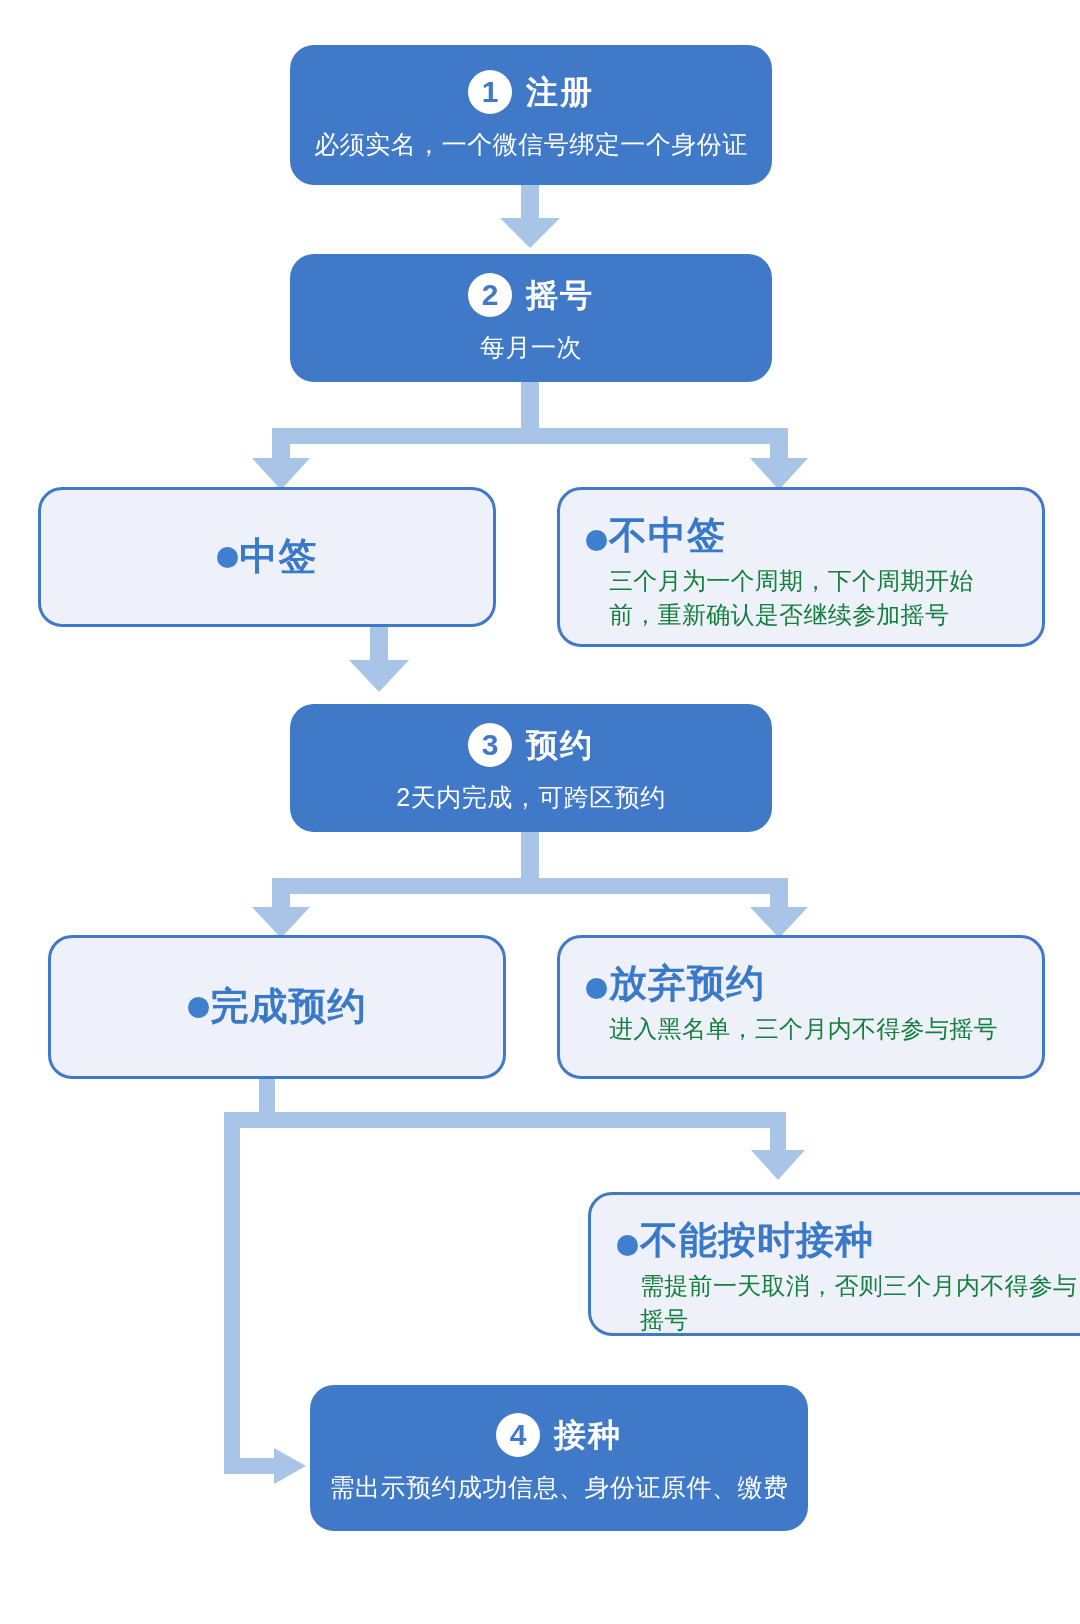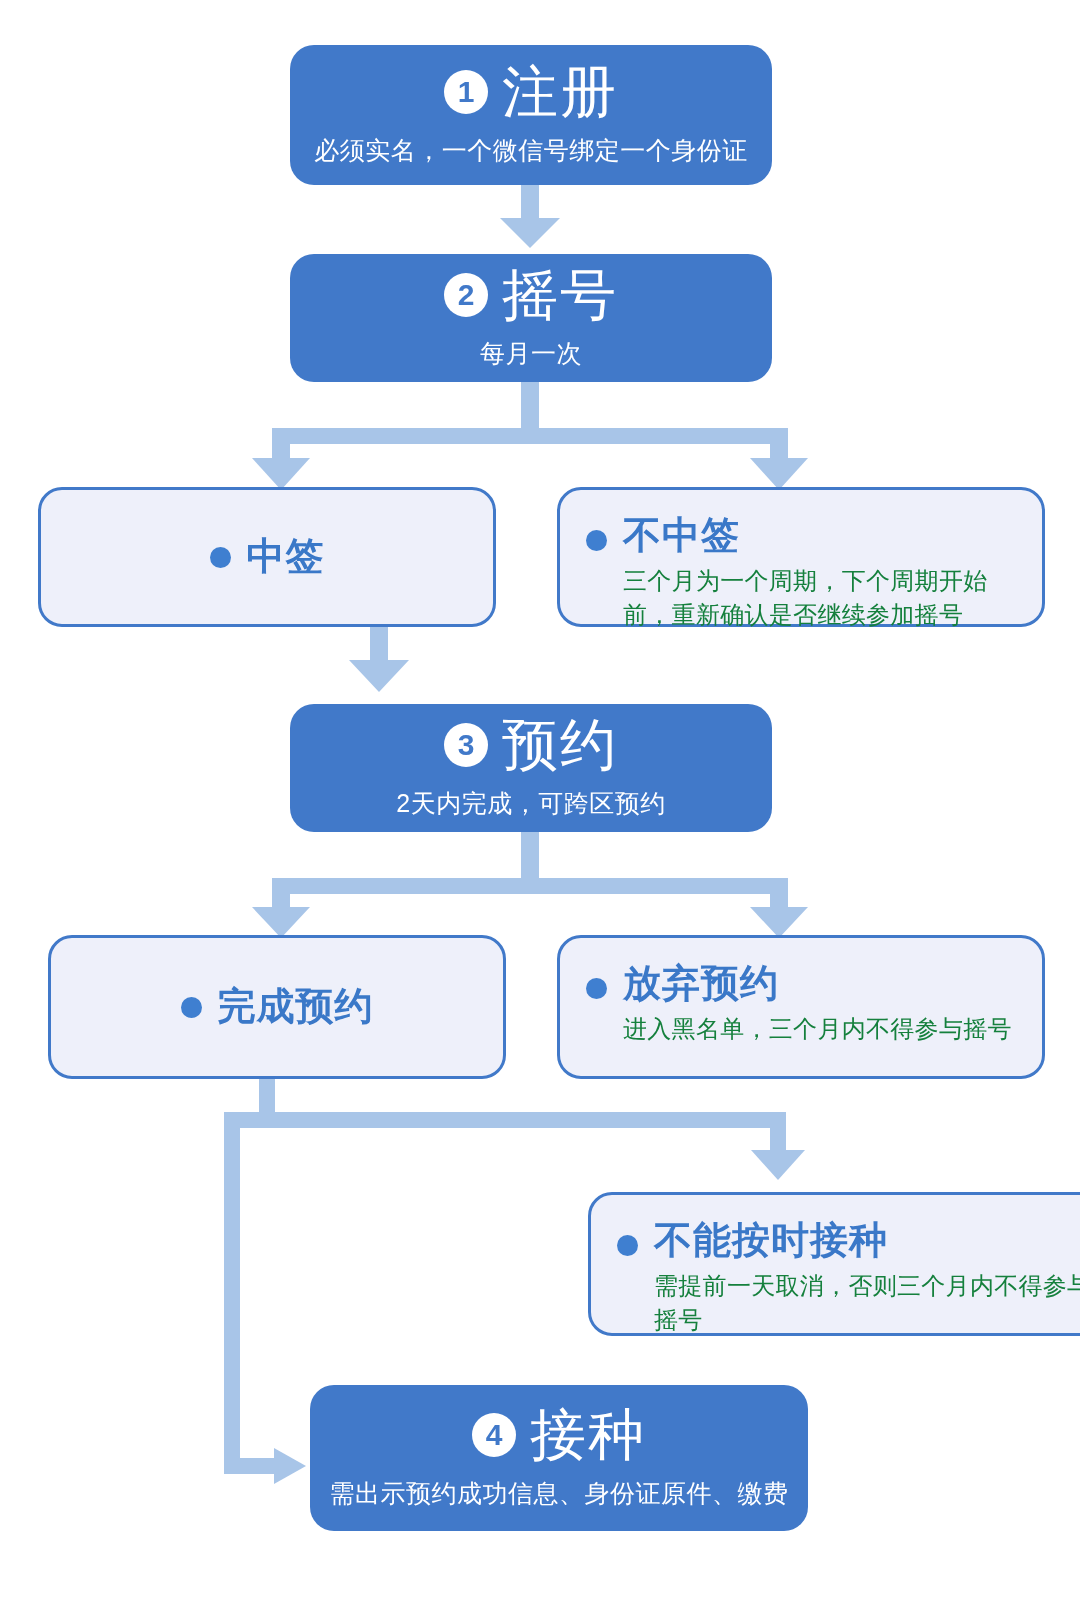--- a/index.html
+++ b/index.html
@@ -60,39 +60,39 @@
     background: #ffffff;
     color: #4179c9;
     font-size: 30px;
     font-weight: bold;
     display: flex;
     align-items: center;
     justify-content: center;
     flex: 0 0 auto;
   }
   .step-title {
-    font-size: 56px;
-    font-weight: normal;
+    font-size: 32px;
+    font-weight: bold;
     letter-spacing: 2px;
     color: #ffffff;
   }
   .step-sub {
     font-size: 25px;
     color: #ffffff;
     margin-top: 14px;
     letter-spacing: 0.5px;
     text-align: center;
     line-height: 1.3;
     padding: 0 18px;
   }
   
   .outcome-inner {
     display: flex;
     align-items: flex-start;
-    gap: 16px;
+    gap: 2px;
     height: 100%;
     padding: 0 26px;
     box-sizing: border-box;
   }
   .outcome-inner.center {
     align-items: center;
     justify-content: center;
   }
   .bullet {
     width: 21px;
@@ -190,21 +190,21 @@
 
   <div class="node outlined" style="left:38px; top:487px; width:458px; height:140px;">
     <div class="outcome-inner center">
       <span class="bullet"></span>
       <div class="outcome-text">
         <span class="outcome-title">中签</span>
       </div>
     </div>
   </div>
 
-  <div class="node outlined" style="left:557px; top:487px; width:488px; height:140px;">
+  <div class="node outlined" style="left:557px; top:487px; width:488px; height:160px;">
     <div class="outcome-inner va-top">
       <span class="bullet bullet-offset-top"></span>
       <div class="outcome-text">
         <span class="outcome-title">不中签</span>
         <span class="outcome-desc">三个月为一个周期，下个周期开始前，重新确认是否继续参加摇号</span>
       </div>
     </div>
   </div>
 
   <div class="node filled" style="left:290px; top:704px; width:482px; height:128px;">

